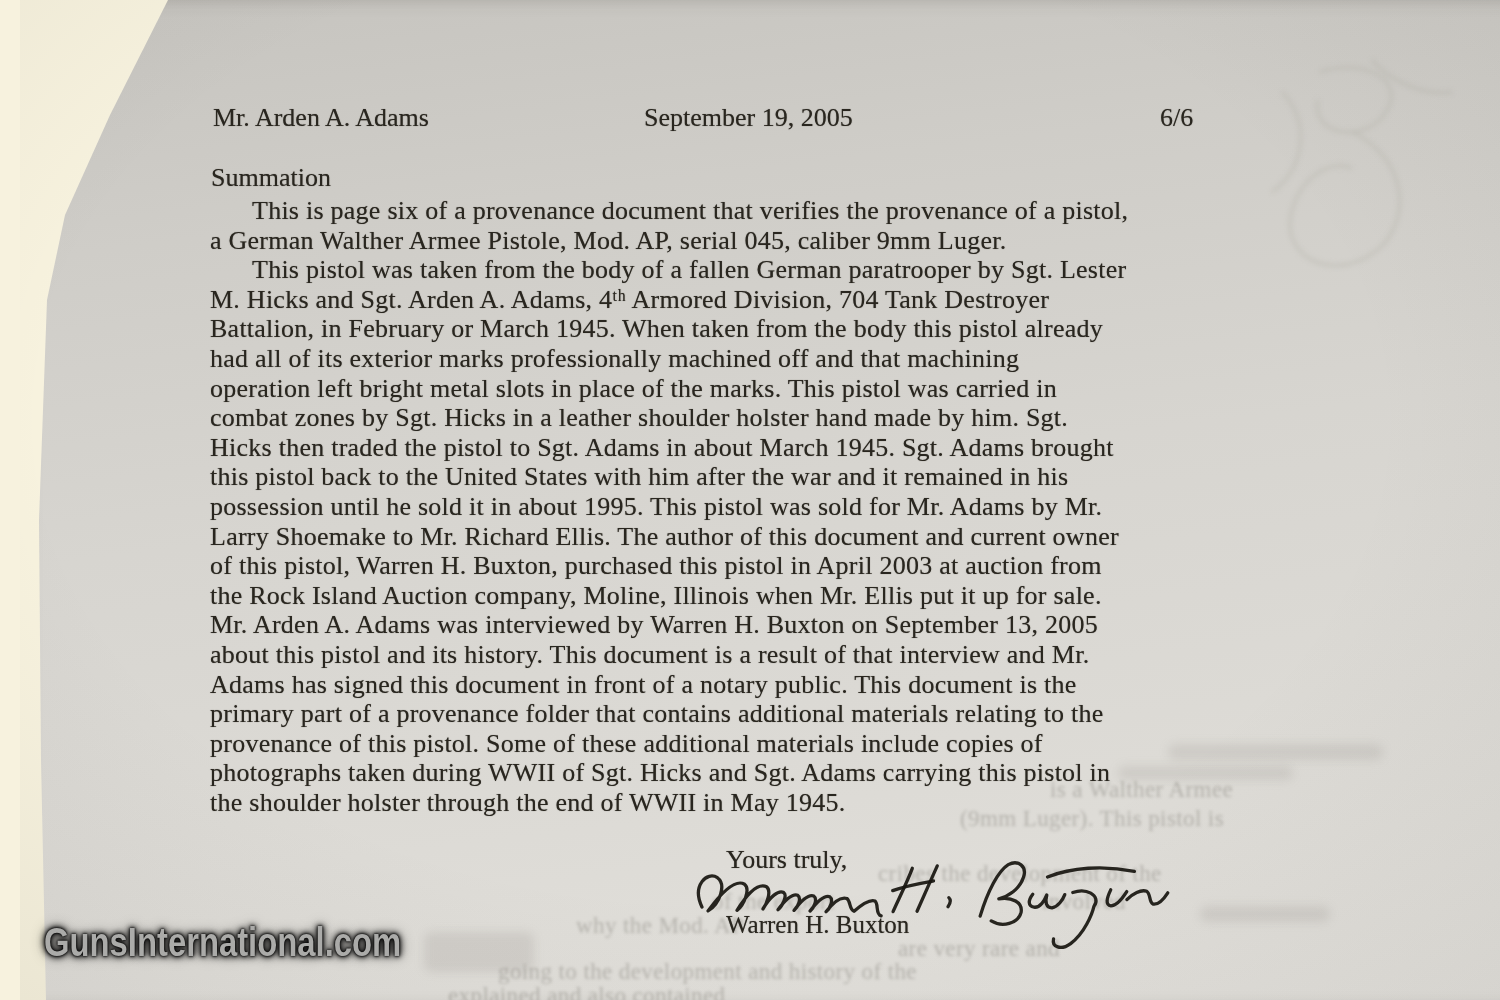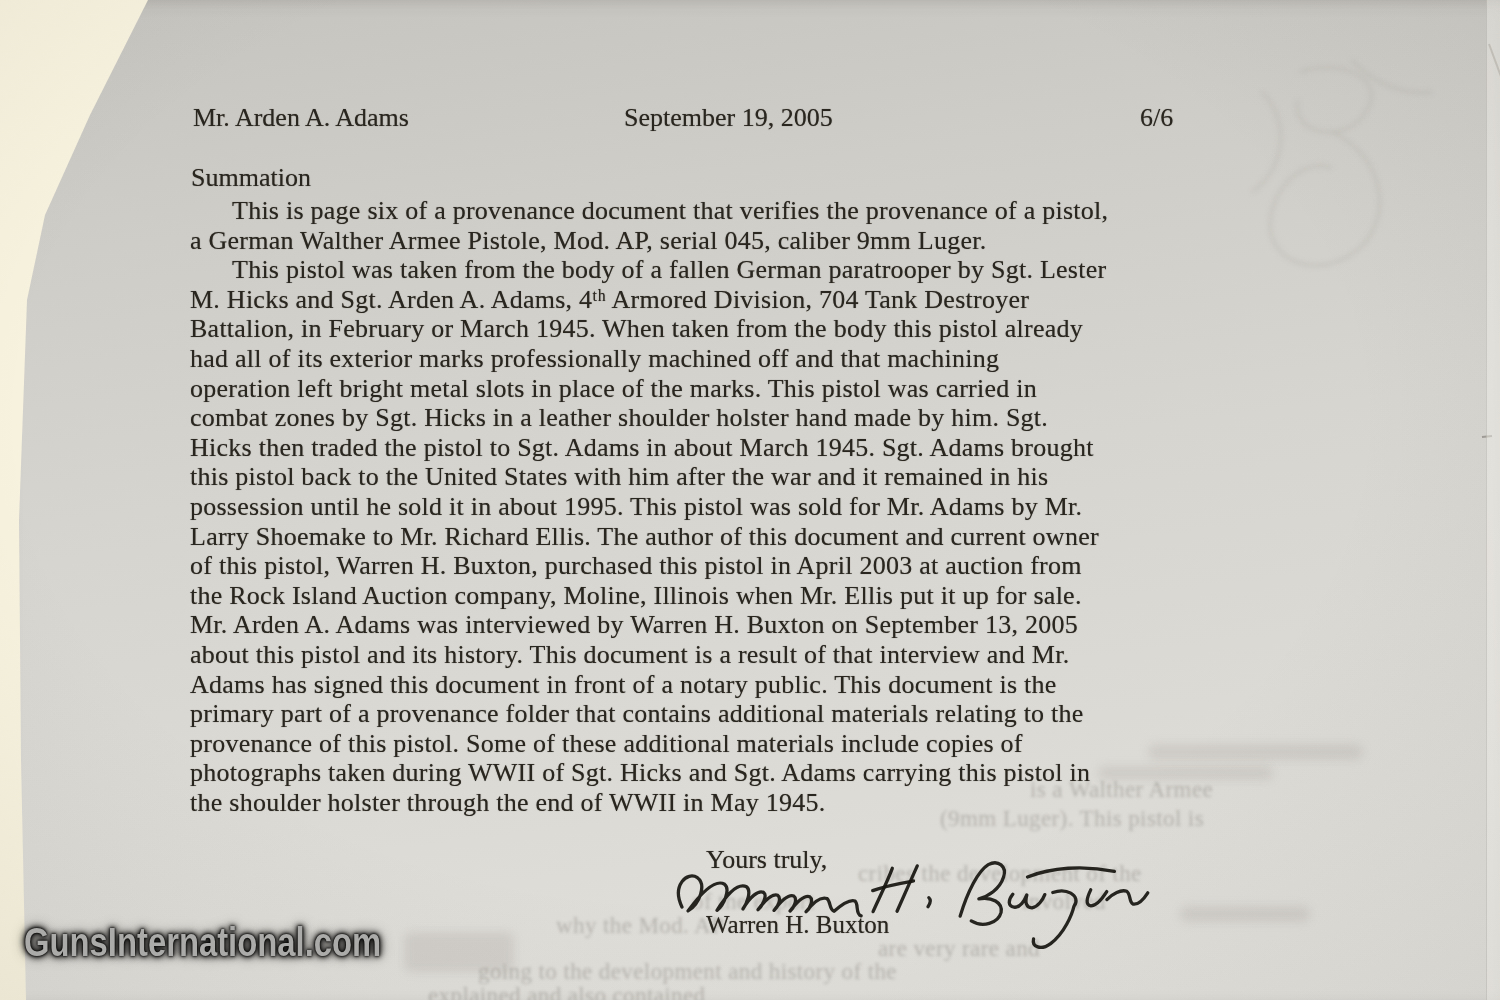--- a/index.html
+++ b/index.html
@@ -1,21 +1,21 @@
 <!DOCTYPE html>
 <html><head>
 <meta charset="utf-8">
 <style>
   html,body{margin:0;padding:0;}
   body{
     width:1500px;height:1000px;overflow:hidden;
     background:#f7f2de;
     font-family:"Liberation Serif", serif;
   }
-  .stage{position:relative;width:1228px;height:1000px;}
+  .stage{position:relative;width:1228px;height:1000px;margin-left:20px;}
 
   
   .paper{
     position:absolute;left:0;top:0;width:1500px;height:1000px;
     background:linear-gradient(173deg,#c6c4bf 0%,#cfcdc8 22%,#d7d5d0 48%,#dcdad5 72%,#e3e1dc 100%);
     clip-path:polygon(148px 0,1500px 0,1500px 1000px,26px 1000px,
                       21px 760px,19px 520px,27px 300px,45px 215px,90px 115px,148px 0);
     box-shadow:inset 14px 0 18px -10px rgba(60,58,52,.28), inset 0 10px 20px -12px rgba(60,58,52,.18);
   }
   .edge-strip{

